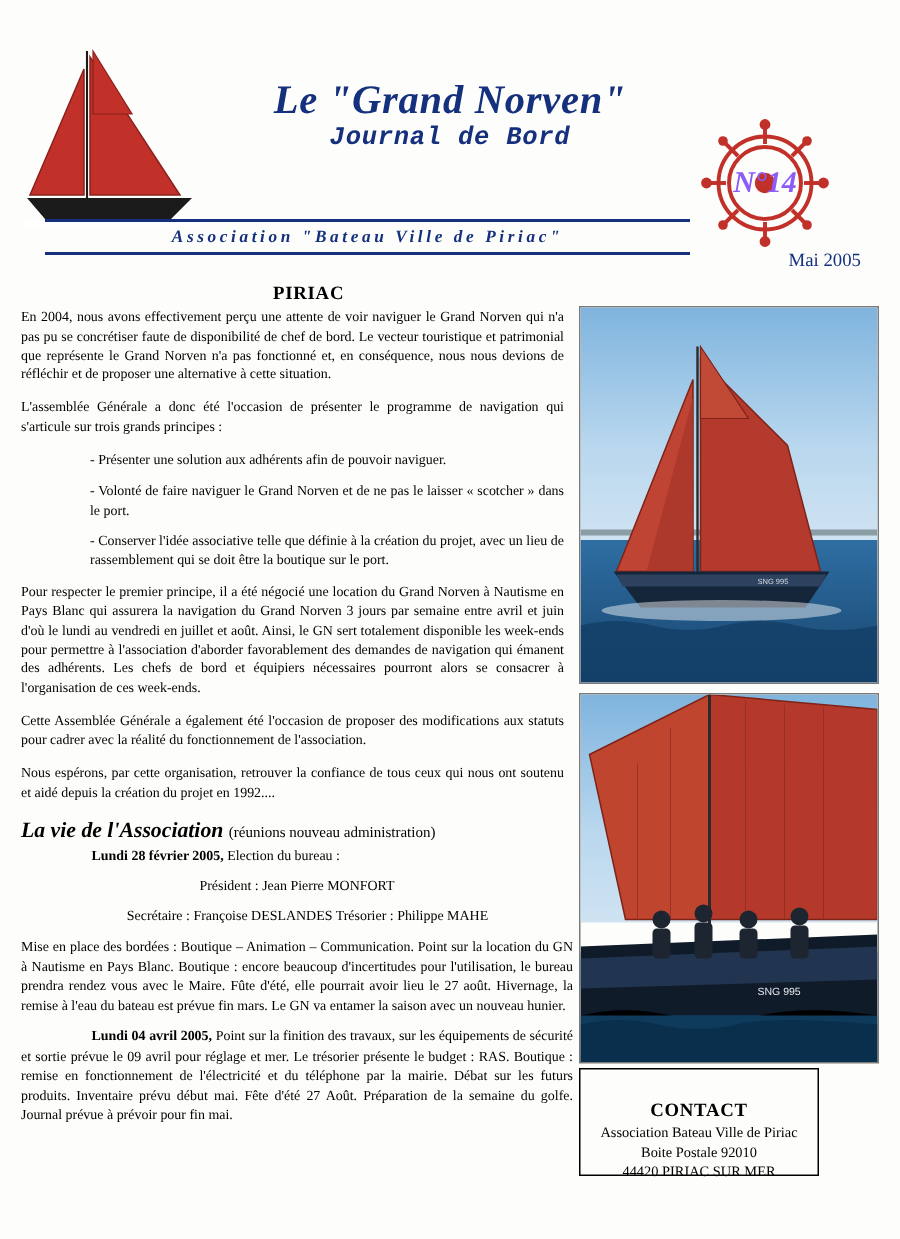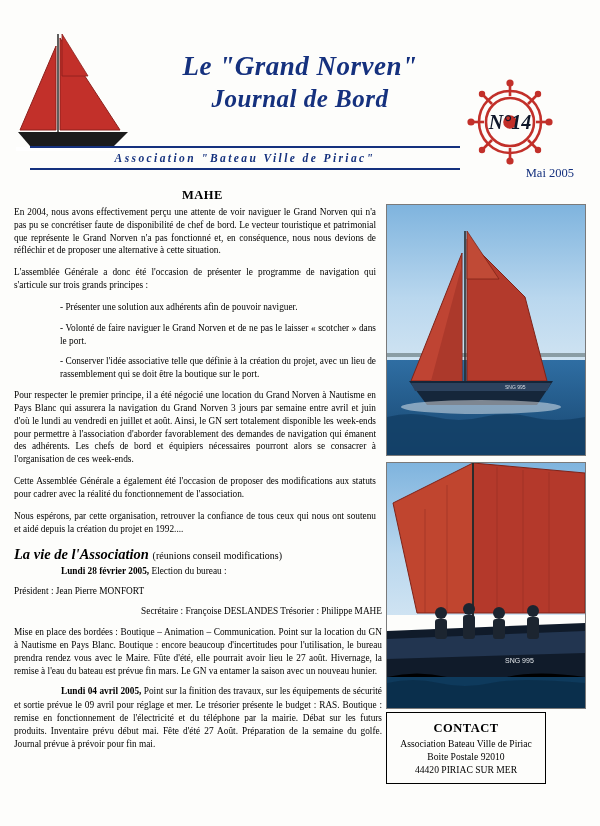--- a/index.html
+++ b/index.html
@@ -49,24 +49,24 @@
     font-family: "Liberation Serif", serif;
     font-style: italic;
     font-weight: bold;
     font-size: 27px;
     color: #15317e;
     letter-spacing: 0.5px;
     line-height: 1.1;
     white-space: nowrap;
   }
   .title-line2 {
-    font-family: Liberation Serif, serif;
+    font-family: Liberation Mono, monospace;
     font-style: italic;
     font-weight: bold;
-    font-size: 25px;
+    font-size: 17px;
     color: #15317e;
     letter-spacing: 0.5px;
     line-height: 1.35;
     white-space: nowrap;
     text-align: center;
   }
   .assoc-bar {
     position: absolute;
     left: 30px;
     top: 146px;
@@ -101,21 +101,21 @@
     top: 76px;
     width: 92px;
     height: 92px;
     display: flex;
     align-items: center;
     justify-content: center;
     font-family: "Liberation Serif", serif;
     font-style: italic;
     font-weight: bold;
     font-size: 20px;
-    color: #0f172a;
+    color: #8b5cf6;
   }
 
   .date-line {
     position: absolute;
     right: 26px;
     top: 166px;
     font-size: 12.5px;
     font-weight: normal;
     color: #15317e;
     font-family: "Liberation Serif", serif;
@@ -207,34 +207,34 @@
     font-style: normal;
     font-weight: normal;
   }
   .assoc-body {
     font-size: 9.3px;
     line-height: 1.42;
     text-align: justify;
   }
   .assoc-body p { margin: 0 0 7px 0; }
   .b { font-weight: bold; padding-left: 47px; }
-  .center { }
-  .indent2 { padding-left: 14px; text-align: right; }
+  .center { text-align: center; }
+  .indent2 { padding-left: 14px; text-align: center; }
 
   
   .contact-box {
     position: absolute;
     left: 386px;
     top: 712px;
     width: 160px;
     height: 72px;
     border: 1.5px solid #000;
     box-sizing: border-box;
     text-align: center;
-    padding-top: 8px;
+    padding-top: 20px;
   }
   .contact-title {
     font-size: 12.5px;
     font-weight: bold;
     letter-spacing: 0.5px;
     margin-bottom: 2px;
   }
   .contact-line {
     font-size: 9.6px;
     line-height: 1.33;
@@ -299,21 +299,21 @@
           <circle cx="74" cy="18" r="3.2"></circle>
           <circle cx="18" cy="74" r="3.2"></circle>
         </g>
       </svg>
     </div>
     <div class="issue-number">N°14</div>
 
     <div class="date-line">Mai 2005</div>
   </div>
 
-  <div class="edito-title">MAHE</div>
+  <div class="edito-title">PIRIAC</div>
 
   <div class="edito-col">
     <p>En 2004, nous avons effectivement perçu une attente de voir naviguer le Grand Norven qui n'a pas pu se concrétiser faute de disponibilité de chef de bord. Le vecteur touristique et patrimonial que représente  le Grand Norven n'a pas fonctionné et, en conséquence, nous nous devions de réfléchir et de proposer une alternative à cette situation.</p>
     <p>L'assemblée Générale a donc été l'occasion de présenter le programme de navigation qui s'articule sur trois grands principes :</p>
     <p class="bullet">- Présenter une solution aux adhérents afin de pouvoir naviguer.</p>
     <p class="bullet">- Volonté de faire naviguer le Grand Norven et de ne pas le laisser « scotcher » dans le port.</p>
     <p class="bullet">- Conserver l'idée associative telle que définie à la création du projet, avec un lieu de rassemblement qui se doit être la boutique sur le port.</p>
     <p>Pour respecter le premier principe, il a été négocié une location du Grand Norven à Nautisme en Pays Blanc qui assurera la navigation du Grand Norven 3 jours par semaine entre avril et juin d'où le lundi au vendredi en juillet et août. Ainsi, le GN sert totalement disponible les week-ends pour permettre à l'association d'aborder favorablement des demandes de navigation qui émanent des adhérents. Les chefs de bord et équipiers nécessaires pourront alors se consacrer à l'organisation de ces week-ends.</p>
     <p>Cette Assemblée Générale a également été l'occasion de proposer des modifications aux statuts pour cadrer avec la réalité du fonctionnement de l'association.</p>
     <p>Nous espérons, par cette organisation, retrouver la confiance de tous ceux qui nous ont soutenu et aidé depuis la création du projet en 1992....</p>
@@ -383,21 +383,21 @@
         <path d="M0 214 q30 -7 60 0 t60 0 t78 0 v31 H0 Z" fill="#0f3css"></path>
         <rect x="0" y="214" width="198" height="31" fill="#0e3a5c"></rect>
         <path d="M0 220 q26 -6 52 0 t52 0 t94 0 v25 H0 Z" fill="#0a2d48" opacity="0.8"></path>
       </svg>
     </div>
   </div>
 
   <div class="assoc-section">
     <div class="assoc-h">
       <span>La vie de l'Association</span>
-      <span class="sub">(réunions conseil modifications)</span>
+      <span class="sub">(réunions nouveau administration)</span>
     </div>
 
     <div class="assoc-body">
       <p>
         <span class="b">Lundi 28 février 2005,</span><span> Election du bureau :</span>
       </p>
       <p class="center">Président : Jean Pierre MONFORT</p>
       <p class="indent2">Secrétaire : Françoise DESLANDES     Trésorier : Philippe MAHE</p>
       <p>Mise en place des bordées : Boutique – Animation – Communication. Point sur la location du GN à Nautisme  en Pays Blanc. Boutique : encore beaucoup d'incertitudes pour l'utilisation, le bureau prendra rendez vous avec le Maire. Fûte d'été, elle pourrait avoir lieu le 27 août. Hivernage, la remise à l'eau du bateau est prévue fin mars. Le GN va entamer la saison avec un nouveau hunier.</p>
 

